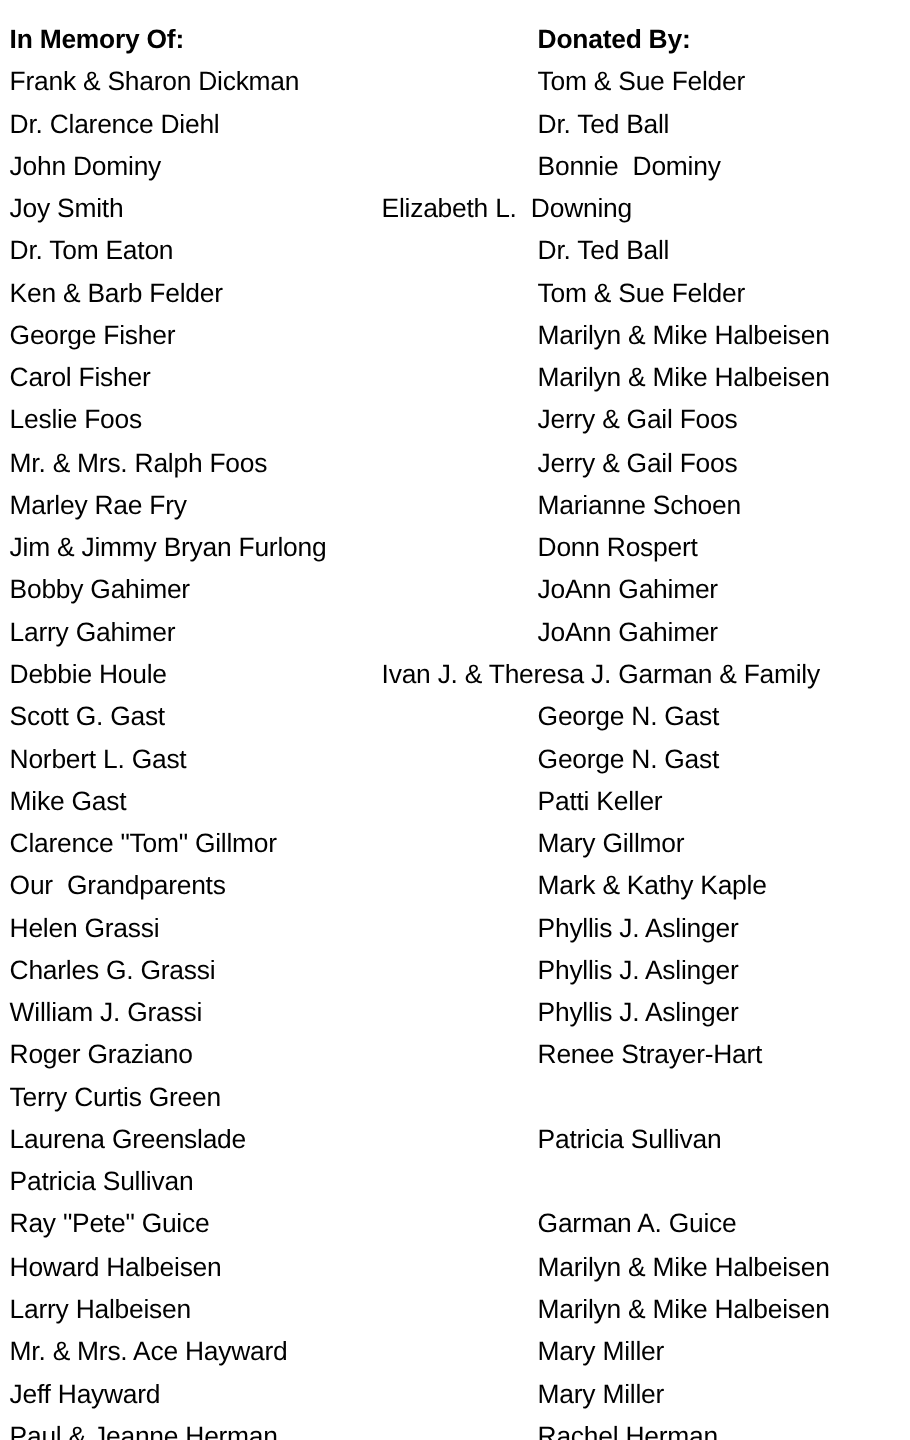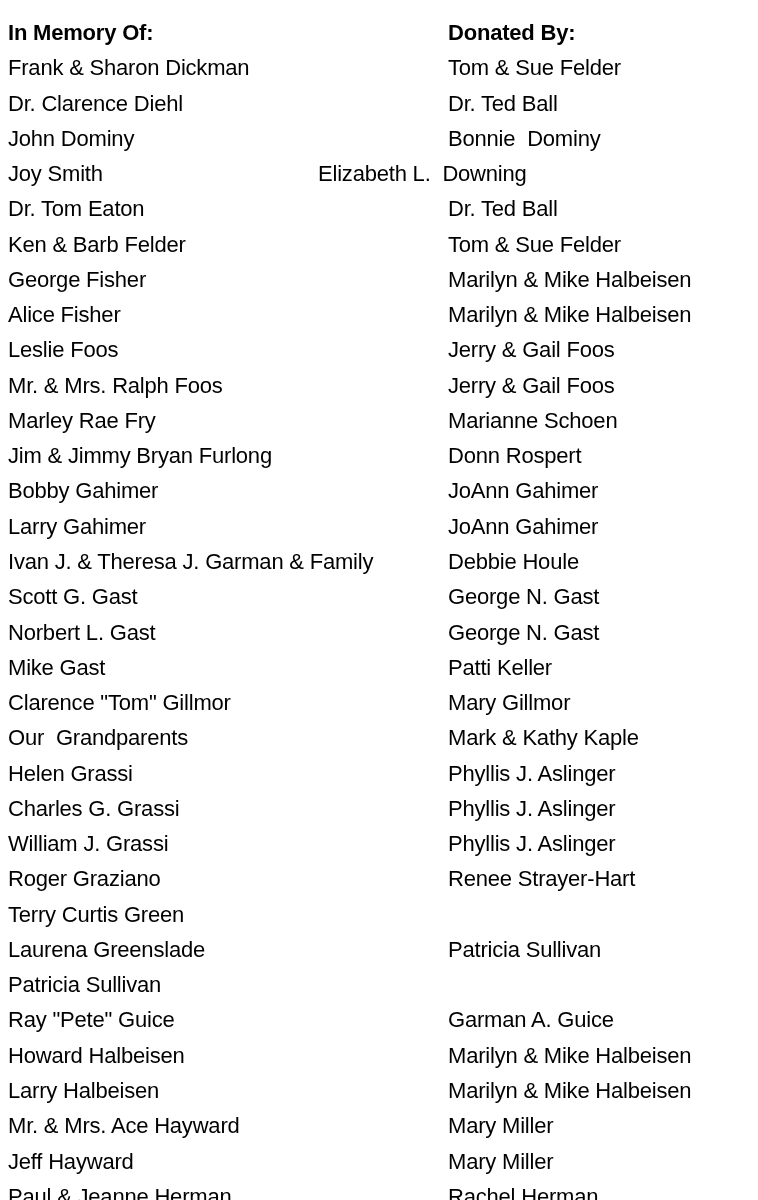--- a/index.html
+++ b/index.html
@@ -75,21 +75,21 @@
     <div class="cell left">Ken &amp; Barb Felder</div>
     <div class="cell right">Tom &amp; Sue Felder</div>
   </div>
 
   <div class="row">
     <div class="cell left">George Fisher</div>
     <div class="cell right">Marilyn &amp; Mike Halbeisen</div>
   </div>
 
   <div class="row">
-    <div class="cell left">Alice Fisher</div>
+    <div class="cell left">Carol Fisher</div>
     <div class="cell right">Marilyn &amp; Mike Halbeisen</div>
   </div>
 
   <div class="row">
     <div class="cell left">Leslie Foos</div>
     <div class="cell right">Jerry &amp; Gail Foos</div>
   </div>
 
   <div class="row">
     <div class="cell left">Mr. &amp; Mrs. Ralph Foos</div>
@@ -110,22 +110,22 @@
     <div class="cell left">Bobby Gahimer</div>
     <div class="cell right">JoAnn Gahimer</div>
   </div>
 
   <div class="row">
     <div class="cell left">Larry Gahimer</div>
     <div class="cell right">JoAnn Gahimer</div>
   </div>
 
   <div class="row">
+    <div class="cell right">Debbie Houle</div>
     <div class="cell left">Ivan J. &amp; Theresa J. Garman &amp; Family</div>
-    <div class="cell right">Debbie Houle</div>
   </div>
 
   <div class="row">
     <div class="cell left">Scott G. Gast</div>
     <div class="cell right">George N. Gast</div>
   </div>
 
   <div class="row">
     <div class="cell left">Norbert L. Gast</div>
     <div class="cell right">George N. Gast</div>

